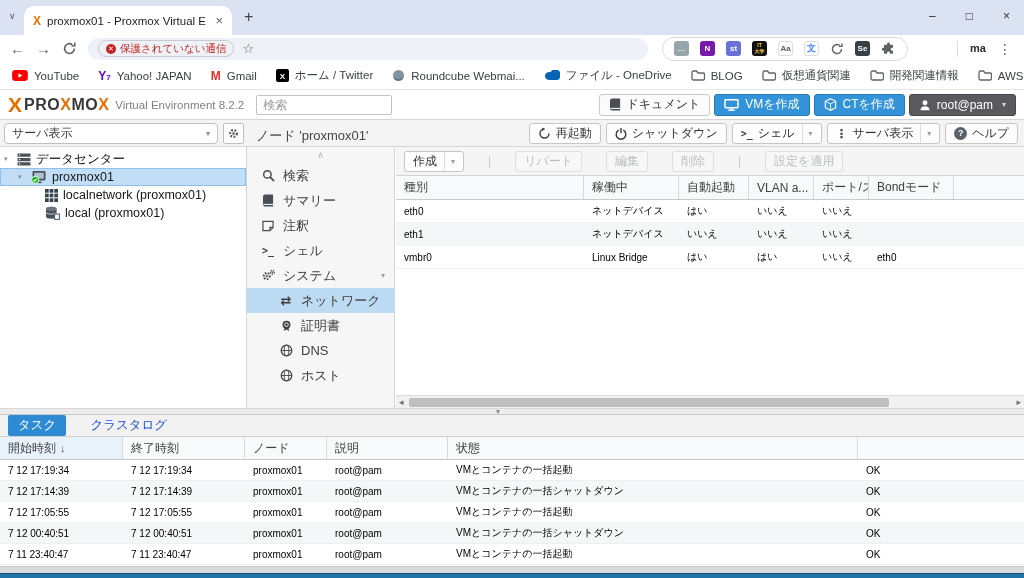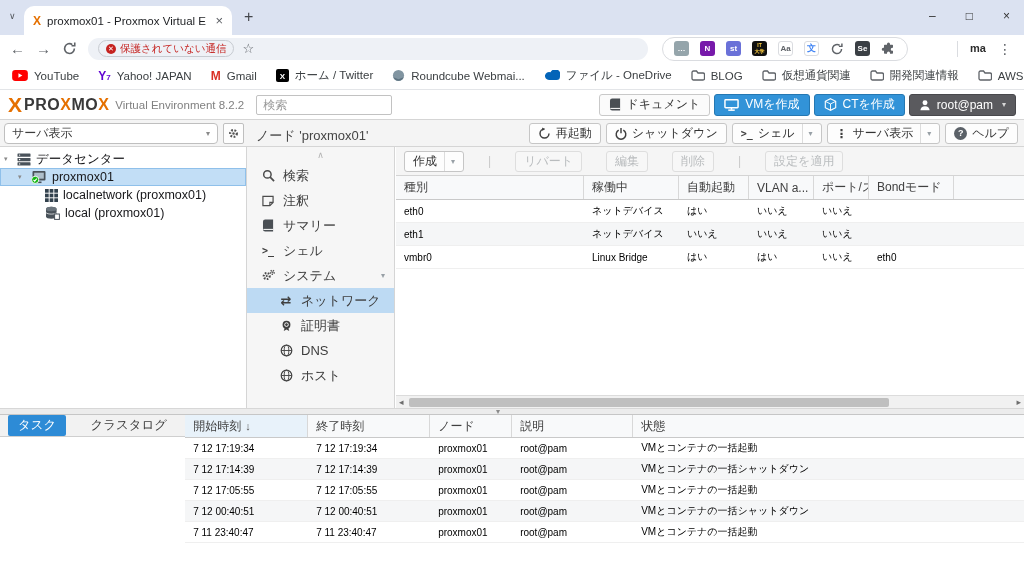--- a/index.html
+++ b/index.html
@@ -85,23 +85,23 @@
 .task-grid{grid-template-columns:123px 122px 82px 121px 410px 166px}
 .task-grid .th{height:22px}
 .task-grid .td{height:20px}
 .hscroll{position:absolute;bottom:0;left:0;right:0;height:13px;background:#f1f1f1;border-top:1px solid #dcdcdc}
 .hscroll .arr{position:absolute;top:1px;color:#6d6d6d;font-size:9px}
 .hscroll .arr.l{left:3px}
 .hscroll .arr.r{right:3px}
 .hthumb{position:absolute;left:13px;top:2px;width:480px;height:9px;background:#bfbfbf;border-radius:2px}
 .splitter{position:absolute;top:318px;left:0;right:0;height:7px;background:#ececec;border-top:1px solid #d7d7d7;border-bottom:1px solid #c6c6c6}
 .split-handle{position:absolute;left:476px;top:-2px;width:44px;text-align:center;color:#8a8a8a;font-size:8px;line-height:9px}
-.bottom{position:absolute;top:325px;left:0;right:0;bottom:0;display:flex;flex-direction:row;background:#fff}
+.bottom{position:absolute;top:325px;left:0;right:0;bottom:0;display:flex;flex-direction:column;background:#fff}
 .tabsrow{height:22px;background:#f2f2f2;border-bottom:1px solid #cfcfcf;display:flex;align-items:center;padding:0 8px;gap:14px;flex:0 0 auto}
-.btab{font-size:12.5px;color:#404040;padding:2px 10px}
+.btab{font-size:12.5px;color:#1d4ed8;padding:2px 10px}
 .btab.active{background:#2d8bd6;color:#fff;border-radius:2px}
 .filler{flex:1;background:#fff}
 .edge-grey{height:7px;background:#dadada;border-top:1px solid #c8c8c8;flex:0 0 auto}
 .edge-blue{height:5px;background:#2273a6;border-top:1px solid #11507a;flex:0 0 auto}
 </style>
 </head>
 <body>
 
 <div class="screen">
 
@@ -437,35 +437,35 @@
               <span class="ic">
                 <svg width="13" height="13" viewBox="0 0 14 14">
                   <circle cx="5.8" cy="5.8" r="4" fill="none" stroke="#4c4c4c" stroke-width="1.6"></circle>
                   <line x1="8.8" y1="8.8" x2="13" y2="13" stroke="#4c4c4c" stroke-width="1.9"></line>
                 </svg>
               </span>
               <span class="mlabel">検索</span>
             </div>
             <div class="mitem" style="padding-left: 12px;">
               <span class="ic">
+                <svg width="12" height="13" viewBox="0 0 12 14">
+                  <path d="M3 0.5h8.5v13H3A2.4 2.4 0 0 1 0.6 11V3A2.4 2.4 0 0 1 3 0.5z" fill="#4a4f54"></path>
+                  <path d="M1 11.2h10.5" stroke="#fff" stroke-width="1.1"></path>
+                </svg>
+              </span>
+              <span class="mlabel">サマリー</span>
+            </div>
+            <div class="mitem" style="padding-left: 12px;">
+              <span class="ic">
                 <svg width="12" height="12" viewBox="0 0 13 13">
                   <path d="M1 1.5h11v6.5L8.5 11.5H1z" fill="none" stroke="#4c4c4c" stroke-width="1.3"></path>
                   <path d="M8.5 11.5V8H12" fill="none" stroke="#4c4c4c" stroke-width="1.2"></path>
                 </svg>
               </span>
               <span class="mlabel">注釈</span>
-            </div>
-            <div class="mitem" style="padding-left: 12px;">
-              <span class="ic">
-                <svg width="12" height="13" viewBox="0 0 12 14">
-                  <path d="M3 0.5h8.5v13H3A2.4 2.4 0 0 1 0.6 11V3A2.4 2.4 0 0 1 3 0.5z" fill="#4a4f54"></path>
-                  <path d="M1 11.2h10.5" stroke="#fff" stroke-width="1.1"></path>
-                </svg>
-              </span>
-              <span class="mlabel">サマリー</span>
             </div>
             <div class="mitem" style="padding-left: 12px;">
               <span class="ic">
                 <b class="term">&gt;_</b>
               </span>
               <span class="mlabel">シェル</span>
             </div>
             <div class="mitem" style="padding-left: 12px;">
               <span class="ic">
                 <svg width="15" height="13" viewBox="0 0 15 14">

